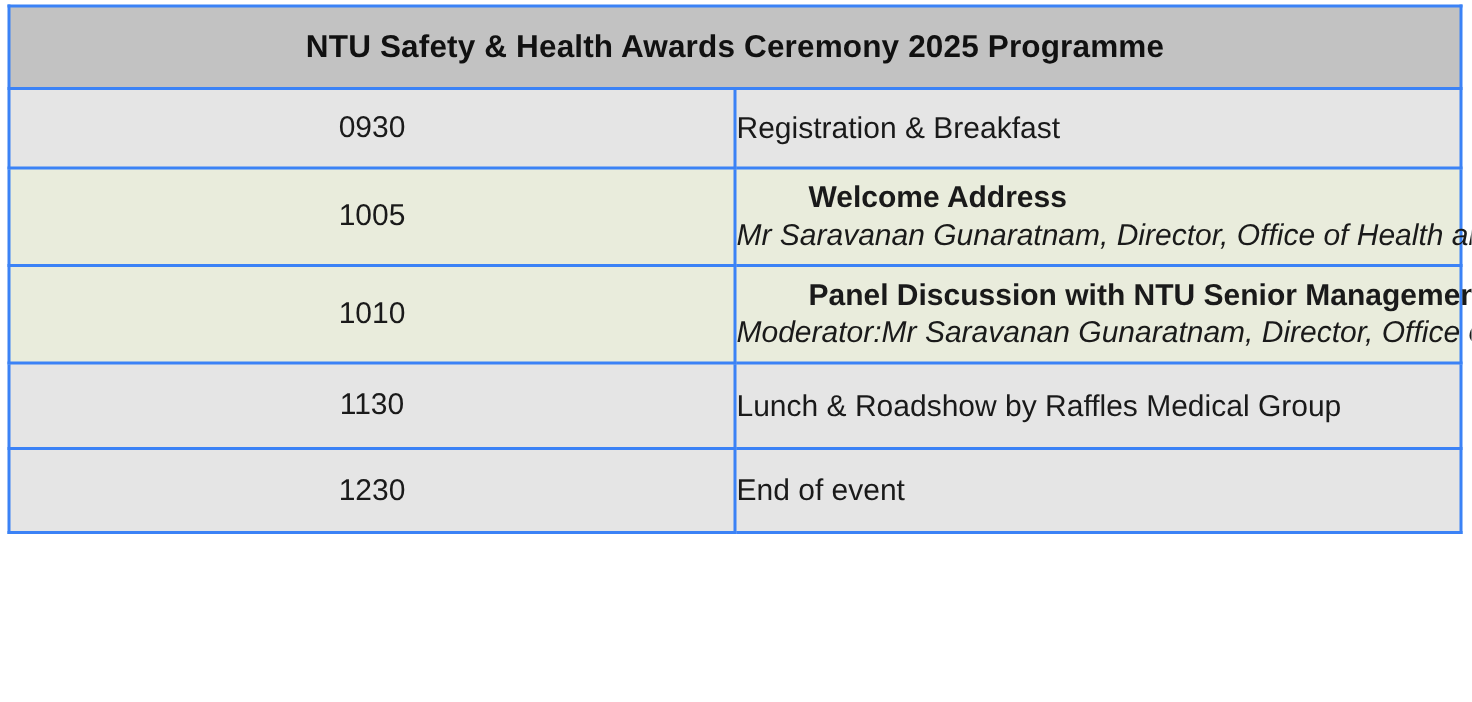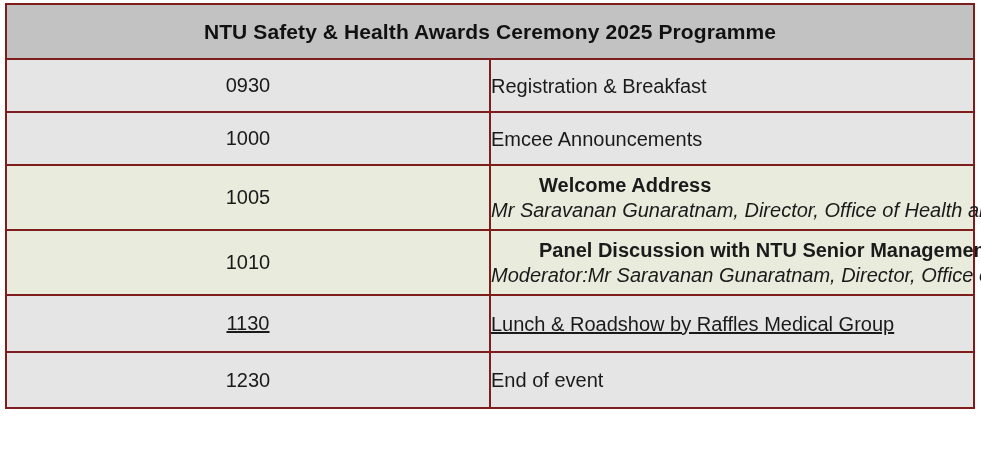--- a/index.html
+++ b/index.html
@@ -26,21 +26,21 @@
 
   table.programme {
     width: 970px;
     border-collapse: collapse;
     table-layout: fixed;
     border: 2px solid #111111;
   }
 
   table.programme td,
   table.programme th {
-    border: 2px solid #7f1d1d;
+    border: 2px solid #3b82f6;
     padding: 0;
     vertical-align: middle;
   }
 
   
   .title-cell {
     background: #c2c2c2;
     height: 53px;
     text-align: center;
     font-size: 21px;
@@ -65,21 +65,21 @@
     font-size: 20px;
     color: #1a1a1a;
     margin-left: 36px;
   }
 
   tr.row-plain td { background: #e5e5e5; height: 51px; }
   tr.row-hl    td { background: #e9ecdc; }
 
   tr.r-1005 td, tr.r-1010 td { height: 63px; }
   tr.r-1050 td { height: 65px; }
-  tr.r-1130 td { height: 55px; text-decoration: underline; }
+  tr.r-1130 td { height: 55px; }
   tr.r-1230 td { height: 54px; }
 
   .line-bold {
     font-weight: bold;
     line-height: 1.22;
     white-space: nowrap;
     padding-left: 48px;
   }
   .line-italic {
     font-style: italic;
@@ -108,26 +108,20 @@
         <td class="title-cell" colspan="2">NTU Safety &amp; Health Awards Ceremony 2025 Programme</td>
       </tr>
 
       <tr class="row-plain r-0930">
         <td class="time-col">0930</td>
         <td class="desc-col">
           <div class="line-single">Registration &amp; Breakfast</div>
         </td>
       </tr>
 
-      <tr class="row-plain r-1000">
-        <td class="time-col">1000</td>
-        <td class="desc-col">
-          <div class="line-single">Emcee Announcements</div>
-        </td>
-      </tr>
 
       <tr class="row-hl r-1005">
         <td class="time-col">1005</td>
         <td class="desc-col">
           <div class="line-bold">Welcome Address</div>
           <div class="line-italic">Mr Saravanan Gunaratnam, Director, Office of Health and Safety</div>
         </td>
       </tr>
 
       <tr class="row-hl r-1010">

